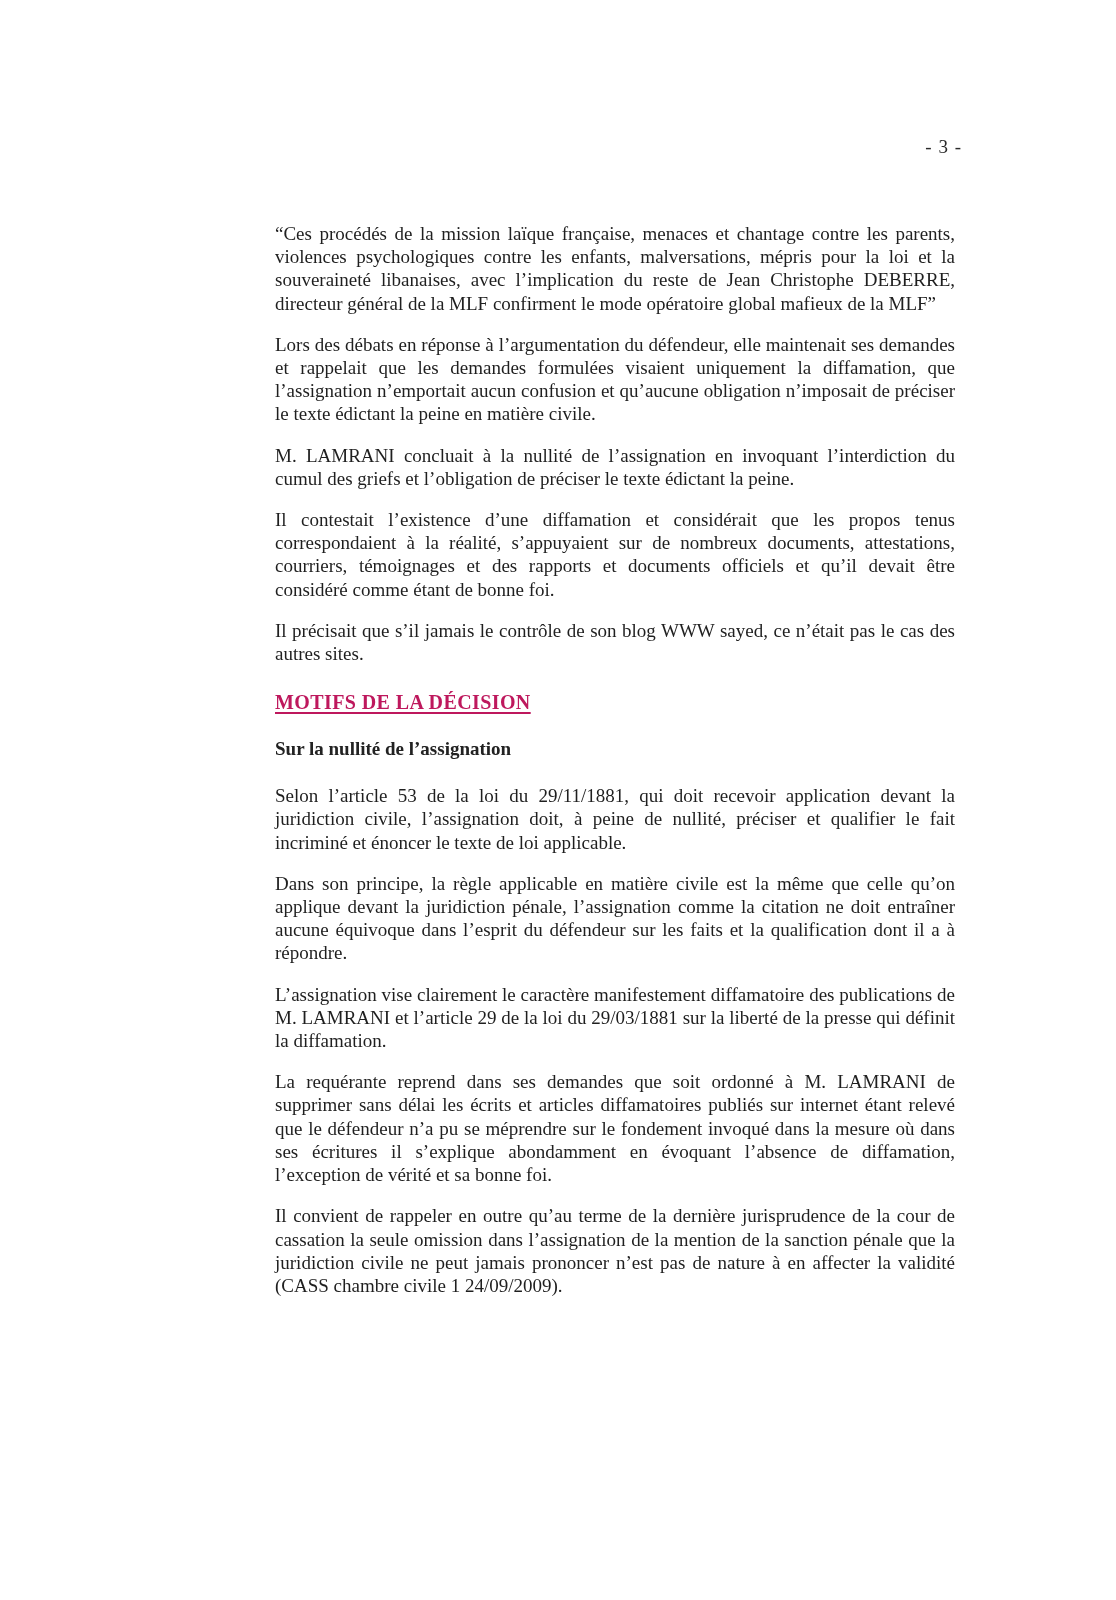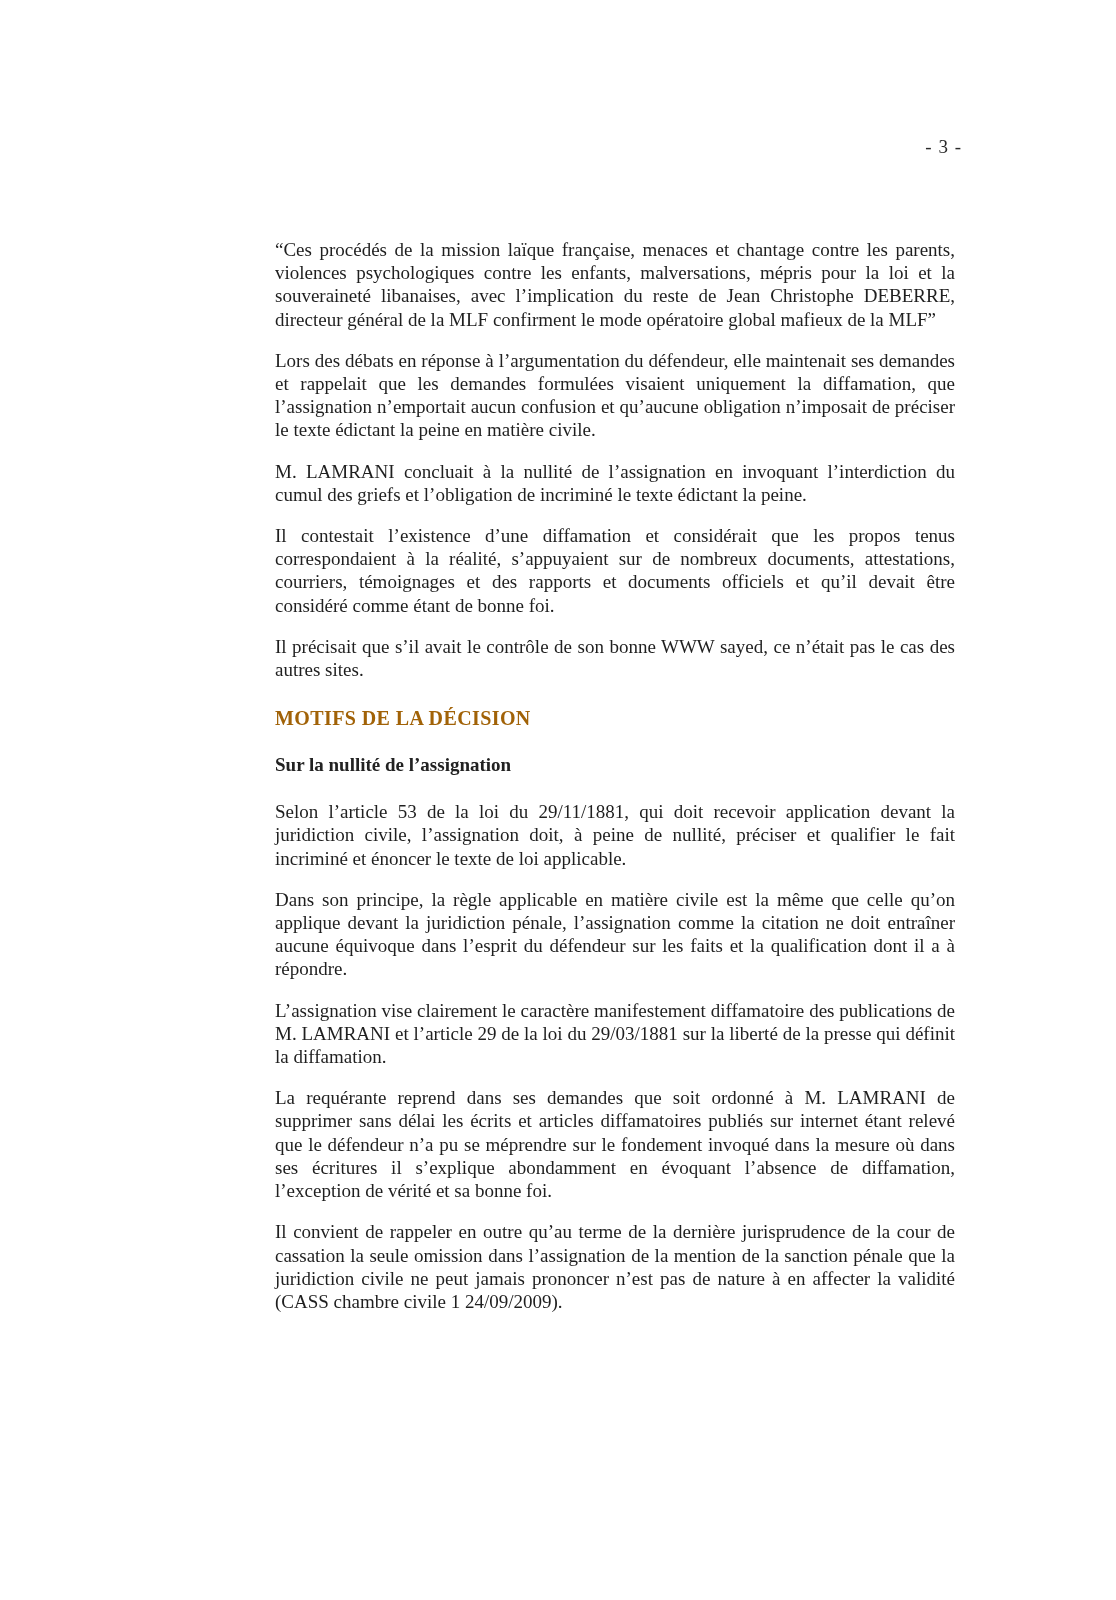--- a/index.html
+++ b/index.html
@@ -26,33 +26,34 @@
     letter-spacing: 1px;
     color: #2a2a2a;
   }
   .content {
     position: absolute;
     left: 275px;
     top: 222px;
     width: 680px;
   }
   .para {
-    margin: 16px 0 18px 0;
+    margin: 0 0 18px 0;
     font-size: 19px;
     line-height: 23.2px;
     text-align: justify;
     text-justify: inter-word;
   }
   .section-heading {
     margin: 26px 0 24px 0;
     font-size: 20px;
     font-weight: bold;
     letter-spacing: 0.4px;
+    text-decoration: underline;
     text-underline-offset: 3px;
-    color: #a16207;
+    color: #be185d;
   }
   .subsection-heading {
     margin: 0 0 24px 0;
     font-size: 19px;
     font-weight: bold;
     color: #222222;
   }
 </style>
 </head>
 <body>
@@ -60,26 +61,26 @@
 <div class="page">
 
   <div class="page-number">- 3 -</div>
 
   <div class="content">
 
     <p class="para">“Ces procédés de la mission laïque française, menaces et chantage contre les parents, violences psychologiques contre les enfants, malversations, mépris pour la loi et la souveraineté libanaises, avec l’implication du reste de Jean Christophe DEBERRE, directeur général de la MLF confirment le mode opératoire global mafieux de la MLF”</p>
 
     <p class="para">Lors des débats en réponse à l’argumentation du défendeur, elle maintenait ses demandes et rappelait que les demandes formulées visaient uniquement la diffamation, que l’assignation n’emportait aucun confusion et qu’aucune obligation n’imposait de préciser le texte édictant la peine en matière civile.</p>
 
-    <p class="para">M. LAMRANI concluait à la nullité de l’assignation en invoquant l’interdiction du cumul des griefs et l’obligation de incriminé le texte édictant la peine.</p>
+    <p class="para">M. LAMRANI concluait à la nullité de l’assignation en invoquant l’interdiction du cumul des griefs et l’obligation de préciser le texte édictant la peine.</p>
 
     <p class="para">Il contestait l’existence d’une diffamation et considérait que les propos tenus correspondaient à la réalité, s’appuyaient sur de nombreux documents, attestations, courriers, témoignages et des rapports et documents officiels et qu’il devait être considéré comme étant de bonne foi.</p>
 
 
-    <p class="para">Il précisait que s’il avait le contrôle de son bonne WWW sayed, ce n’était pas le cas des autres sites.</p>
+    <p class="para">Il précisait que s’il jamais le contrôle de son blog WWW sayed, ce n’était pas le cas des autres sites.</p>
 
 
     <h1 class="section-heading">MOTIFS DE LA DÉCISION</h1>
 
     <h2 class="subsection-heading">Sur la nullité de l’assignation</h2>
 
     <p class="para">Selon l’article 53 de la loi du 29/11/1881, qui doit recevoir application devant la juridiction civile, l’assignation doit, à peine de nullité, préciser et qualifier le fait incriminé et énoncer le texte de loi applicable.</p>
 
     <p class="para">Dans son principe, la règle applicable en matière civile est la même que celle qu’on applique devant la juridiction pénale, l’assignation comme la citation ne doit entraîner aucune équivoque dans l’esprit du défendeur sur les faits et la qualification dont il a à répondre.</p>
 

